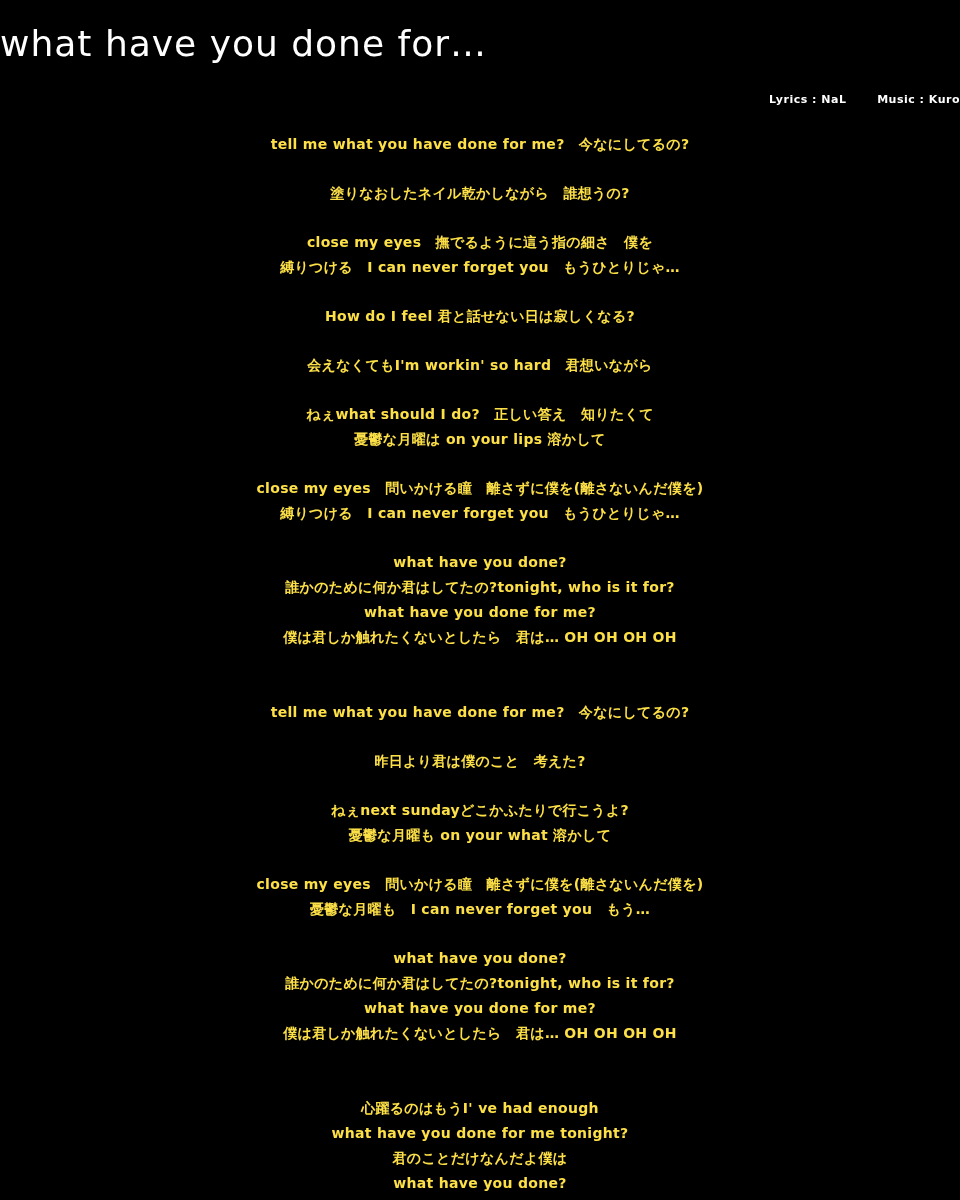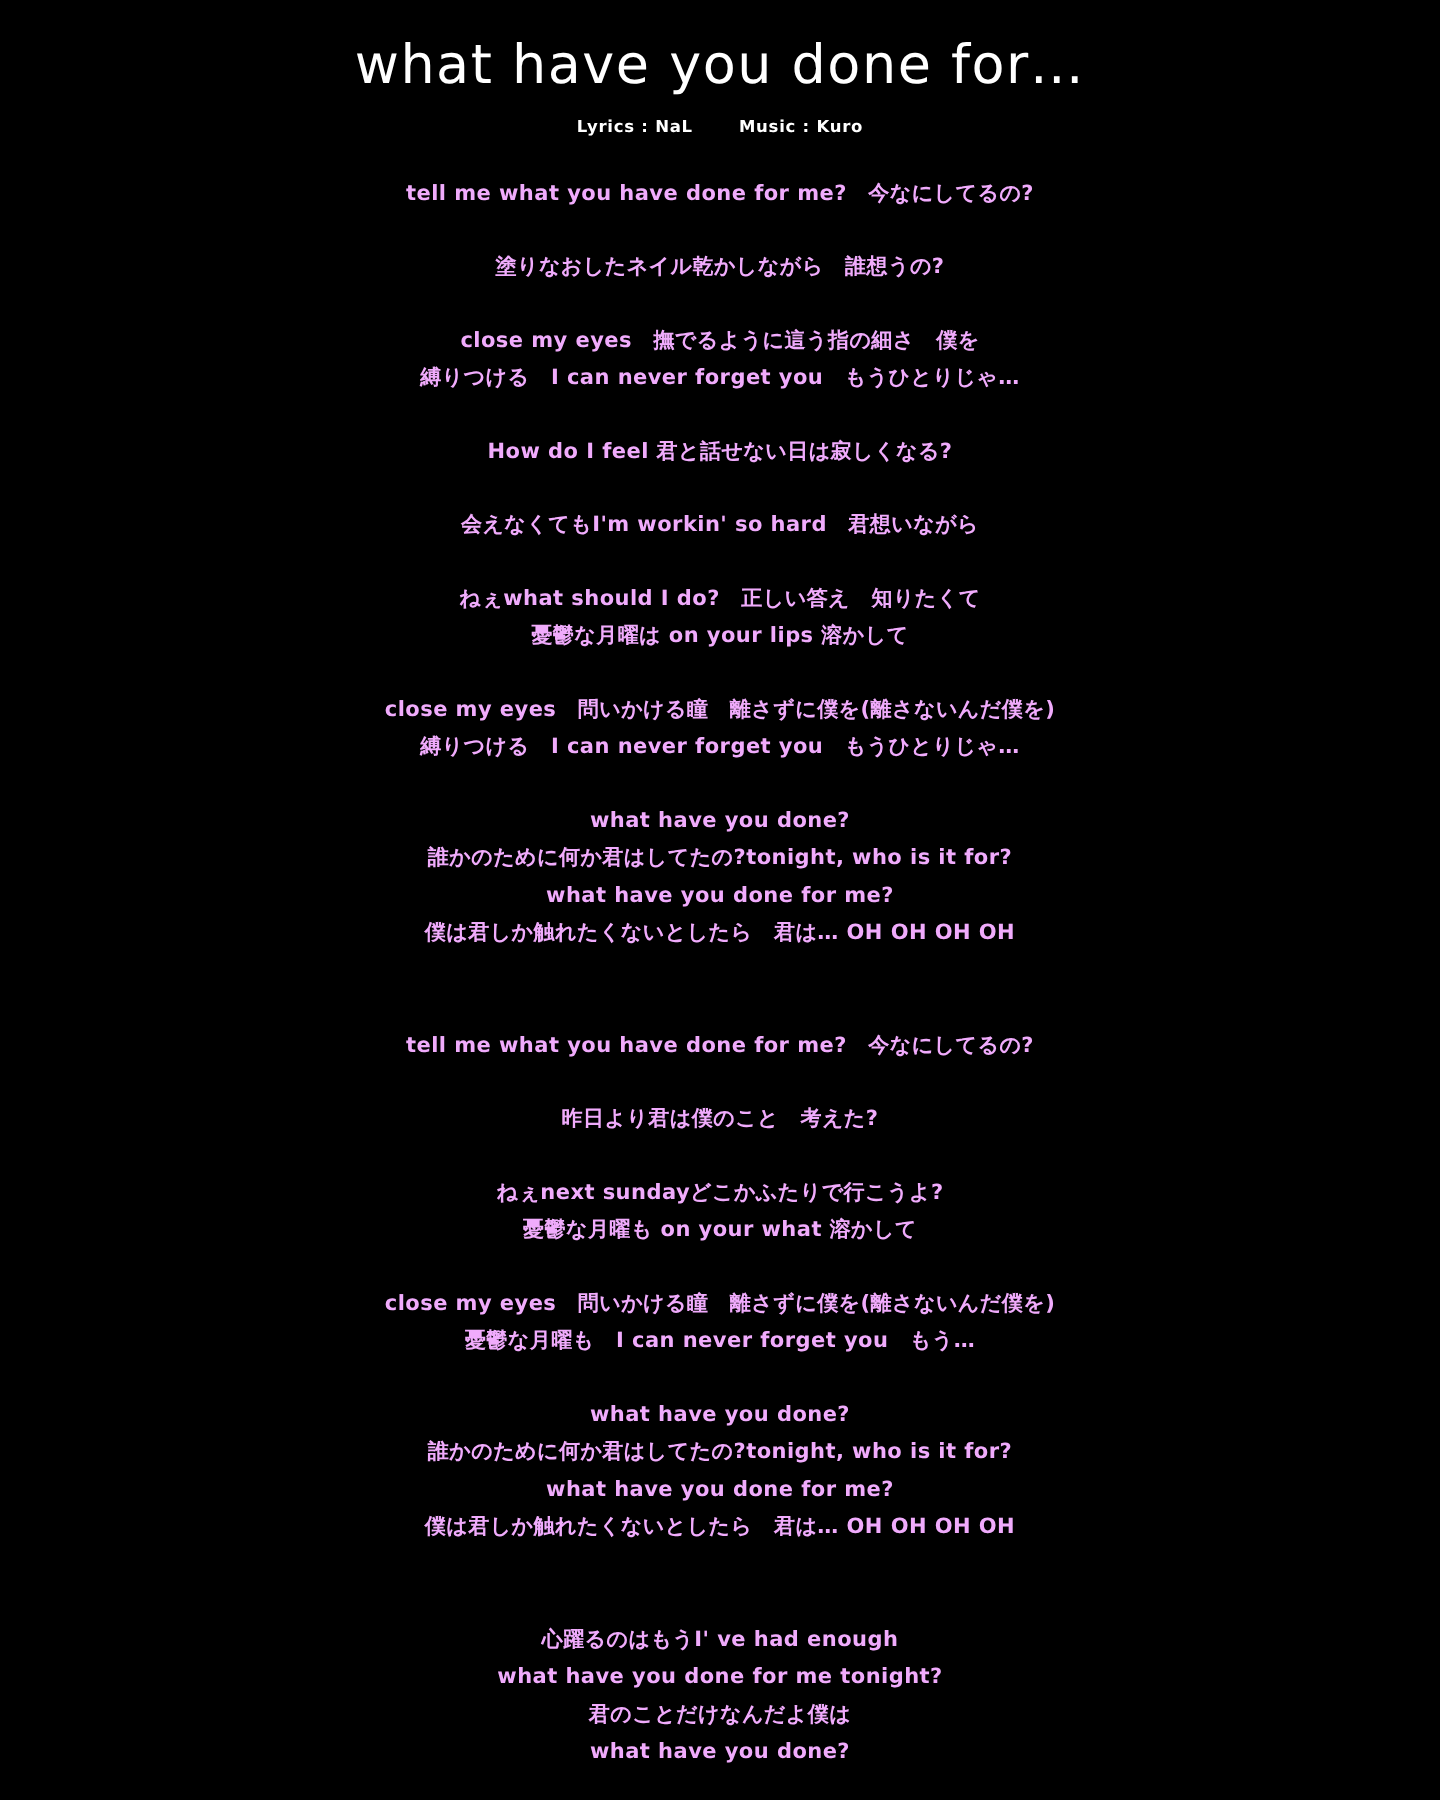--- a/index.html
+++ b/index.html
@@ -16,34 +16,33 @@
   }
   .page {
     width: 960px;
     min-height: 1200px;
     background: #000000;
     position: relative;
     box-sizing: border-box;
     padding: 18px 0 0 0;
   }
   .title {
-    text-align: center;
     font-size: 36px;
     font-weight: 400;
     letter-spacing: 1px;
     line-height: 1.2;
     margin: 4px 0 0 0;
     color: #ffffff;
   }
   .credits {
-    text-align: center;
+    text-align: right;
     font-size: 11px;
     font-weight: bold;
     letter-spacing: 0.5px;
-    margin-top: 13px;
+    margin-top: 28px;
     color: #ffffff;
   }
   .credits .sep {
     display: inline-block;
     width: 22px;
   }
   .lyrics {
     margin-top: 26px;
   }
   .stanza {
@@ -51,21 +50,21 @@
     margin-bottom: 24px;
   }
   .stanza.gap-big {
     margin-bottom: 50px;
   }
   .line {
     font-size: 14px;
     font-weight: bold;
     line-height: 25px;
     letter-spacing: 0.3px;
-    color: #f0abfc;
+    color: #fde047;
     white-space: pre;
   }
 </style>
 </head>
 <body>
 
 <div class="page">
 
   <h1 class="title">what have you done for…</h1>
 

